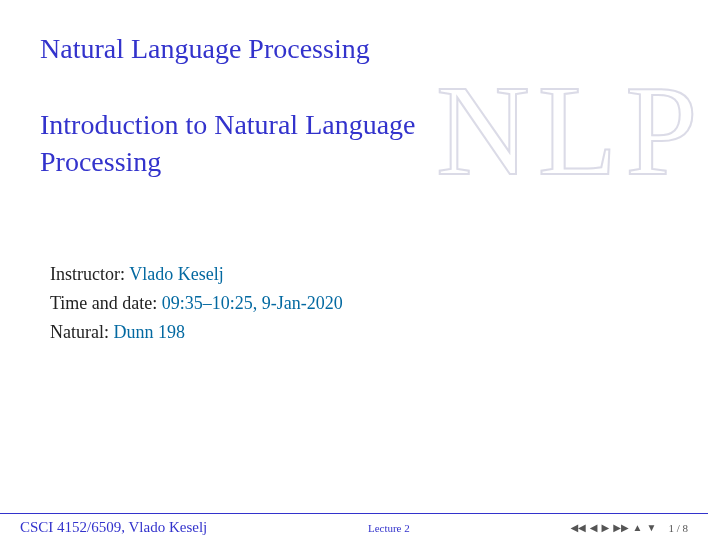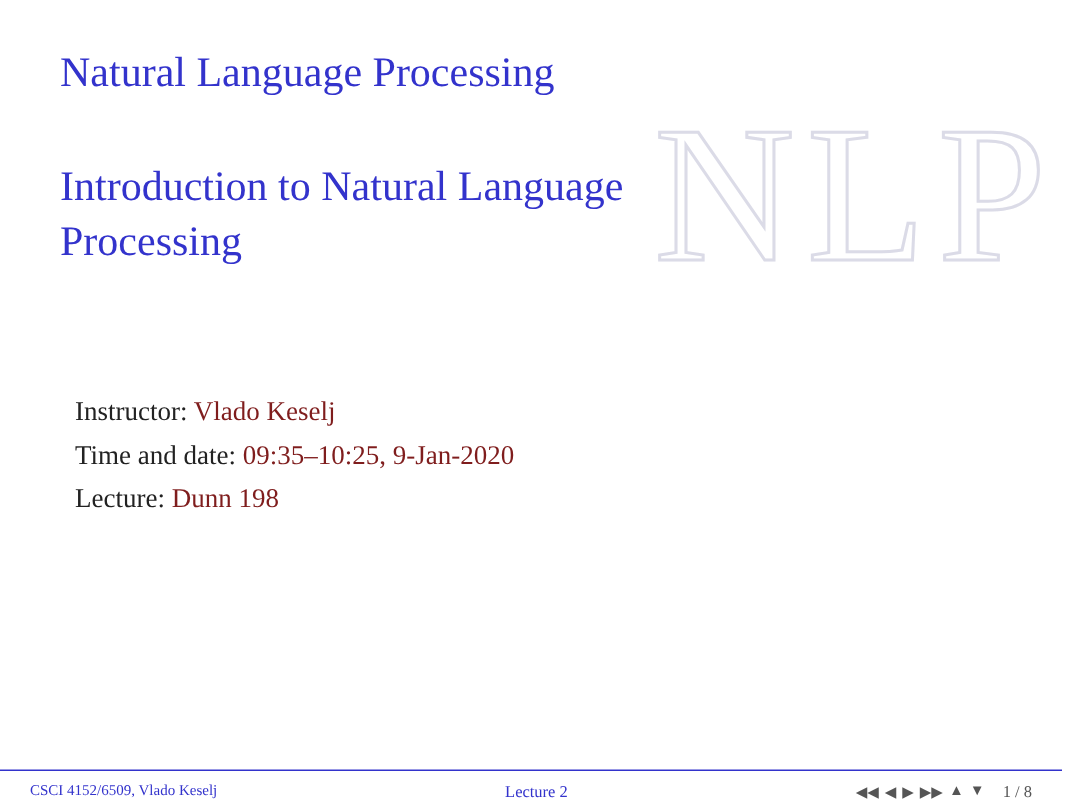--- a/index.html
+++ b/index.html
@@ -88,38 +88,38 @@
       font-family: 'Computer Modern', Georgia, serif;
     }
 
     .info-label {
       color: #222222;
       font-family: 'Computer Modern', Georgia, serif;
       margin-top: 38px;
     }
 
     .info-value {
-      color: #7f1d1d;
+      color: #0369a1;
       font-family: 'Computer Modern', Georgia, serif;
     }
 
     .slide-footer {
       height: 28px;
       background: #ffffff;
       border-top: 1px solid #3333cc;
       display: flex;
       flex-direction: row;
       align-items: center;
       padding: 0 20px;
       justify-content: space-between;
     }
 
     .footer-left {
       color: #3333cc;
-      font-size: 10px;
+      font-size: 15px;
       font-family: 'Computer Modern', Georgia, serif;
     }
 
     .footer-center {
       color: #3333cc;
       font-size: 11px;
       font-family: Liberation Serif, serif;
     }
 
     .footer-right-area {
@@ -166,21 +166,21 @@
     </div>
 
     <div class="info-block">
       <div class="info-line">
         <span class="info-label">Instructor: </span><span class="info-value">Vlado Keselj</span>
       </div>
       <div class="info-line">
         <span class="info-label">Time and date: </span><span class="info-value">09:35–10:25, 9-Jan-2020</span>
       </div>
       <div class="info-line">
-        <span class="info-label">Lecture: </span><span class="info-value">Dunn 198</span>
+        <span class="info-label">Natural: </span><span class="info-value">Dunn 198</span>
       </div>
     </div>
   </div>
 
   <div class="slide-footer">
     <span class="footer-left">CSCI 4152/6509, Vlado Keselj</span>
     <span class="footer-center">Lecture 2</span>
     <div class="footer-right-area">
       <div class="nav-icons">
         <span class="nav-icon">◀◀</span>

